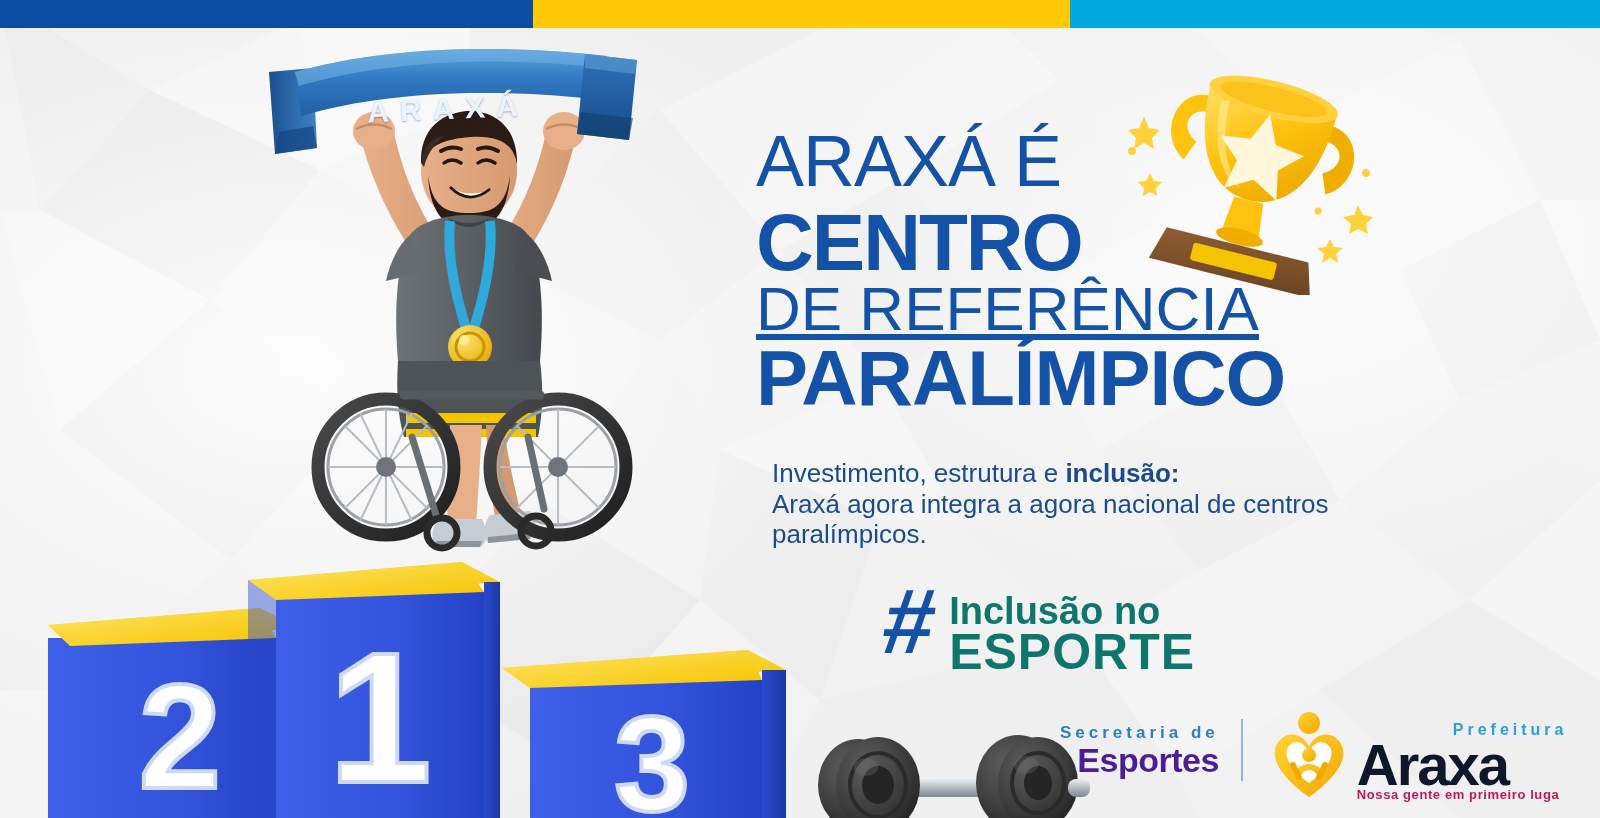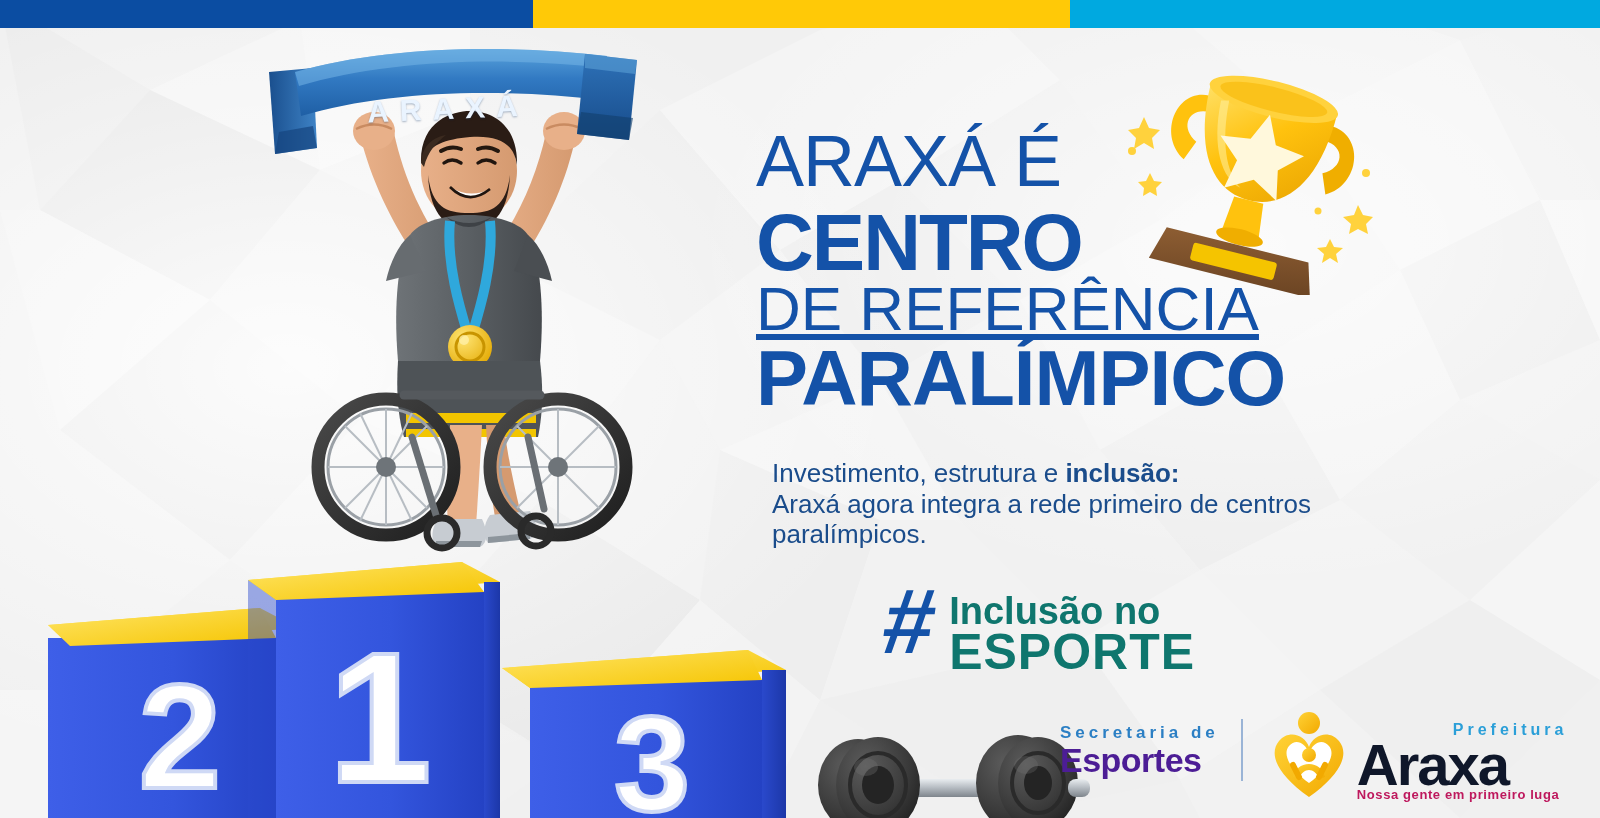--- a/index.html
+++ b/index.html
@@ -76,21 +76,21 @@
     position:absolute; color:#ffffff; font-weight:800;
     -webkit-text-stroke:3px #cfd9f5;
     font-family:"Liberation Sans", sans-serif;
   }
 
   
   .dumbbell { position:absolute; left:800px; top:695px; width:310px; height:125px; z-index:19; }
 
   
   .logos { position:absolute; left:1060px; top:700px; width:520px; height:100px; z-index:30; display:flex; align-items:center; }
-  .sec-block { text-align:left; line-height:1; }
+  .sec-block { text-align:right; line-height:1; }
   .sec-top { color:#2B7FC4; font-size:17px; font-weight:700; letter-spacing:4px; }
   .sec-bot { color:#4c1d95; font-size:34px; font-weight:800; letter-spacing:-.5px; margin-top:2px; }
   .divider { width:2px; height:62px; background:#9ab4d6; margin:0 22px; }
   .pref-logo { display:flex; align-items:flex-end; gap:4px;margin-top:10px; }
   .pref-text { position:relative; line-height:1; }
   .pref-small { color:#2B9FD8; font-size:16px; font-weight:700; letter-spacing:4px; position:absolute; left:96px; top:-2px; }
   .pref-big { color:#0f172a; font-size:58px; font-weight:800; letter-spacing:-2px; margin-top:12px; }
   .pref-tag { color:#be185d; font-size:13px; font-weight:700; letter-spacing:.6px; margin-top:-6px; white-space:nowrap; }
 </style>
 </head>
@@ -394,21 +394,21 @@
 
   <div class="headline">
     <div class="hl-line hl-1">ARAXÁ É</div>
     <div class="hl-line hl-2">CENTRO</div>
     <div class="hl-line hl-3">DE REFERÊNCIA</div>
     <div class="hl-line hl-4">PARALÍMPICO</div>
   </div>
 
   <div class="subtitle">
     <span>Investimento, estrutura e </span><b>inclusão:</b><br>
-    <span>Araxá agora integra a rede primeiro de centros paralímpicos.</span>
+    <span>Araxá agora integra a agora nacional de centros paralímpicos.</span>
   </div>
 
   <div class="hashtag">
     <div class="hash-glyph">#</div>
     <div class="hash-words">
       <div class="hash-w1">Inclusão no</div>
       <div class="hash-w2">ESPORTE</div>
     </div>
   </div>
 

